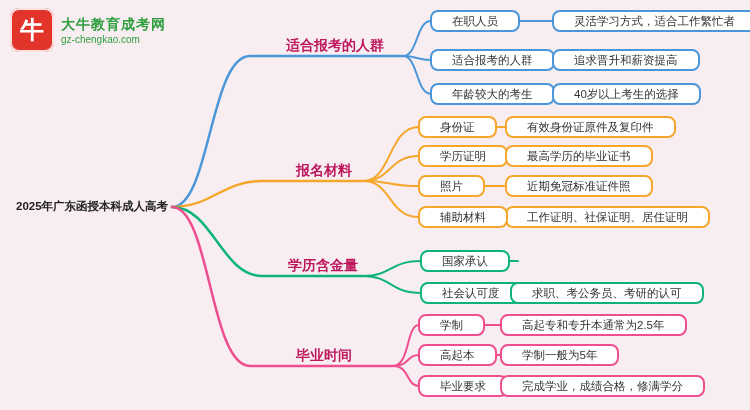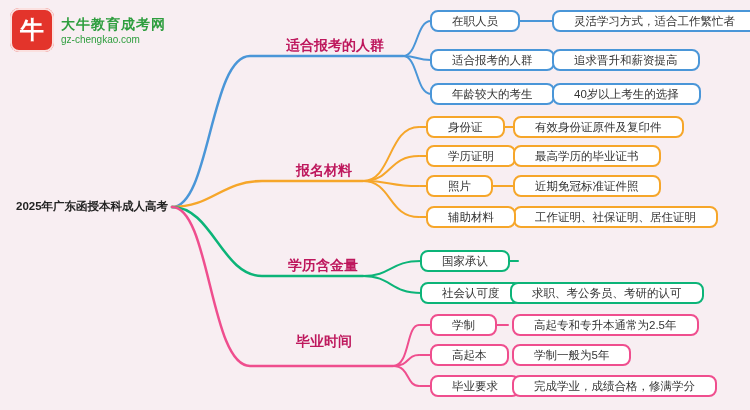--- a/index.html
+++ b/index.html
@@ -7,22 +7,22 @@
   .canvas{position:relative;width:750px;height:410px;background:var(--bg,#f8eef2);overflow:hidden;}
   svg.links{position:absolute;left:0;top:0;z-index:0;}
   svg.links path{fill:none;stroke-linecap:round;}
   .main-line{stroke-width:2.5;}
   .fan-line{stroke-width:2;}
   .conn-line{stroke-width:2;}
   .s0{stroke:var(--c0,#4a96d8);} .s1{stroke:var(--c1,#f6a62a);}
   .s2{stroke:var(--c2,#0cb478);} .s3{stroke:var(--c3,#ef4e8e);}
   .node{position:absolute;z-index:2;background:#fff;border:2px solid #999;border-radius:8px;
         padding:1px 20px;font-size:11.5px;line-height:16px;color:#333;white-space:nowrap;}
-  .b0{border-color:var(--c0,#4a96d8);} .b1{border-color:var(--c1,#f6a62a);margin-left:8px;}
-  .b2{border-color:var(--c2,#0cb478);} .b3{border-color:var(--c3,#ef4e8e);margin-left:12px;}
+  .b0{border-color:var(--c0,#4a96d8);} .b1{border-color:var(--c1,#f6a62a);}
+  .b2{border-color:var(--c2,#0cb478);} .b3{border-color:var(--c3,#ef4e8e);}
   .branch-label{position:absolute;z-index:2;font-size:14px;font-weight:700;color:#be185d;white-space:nowrap;}
   .root-label{position:absolute;left:16px;top:199px;z-index:2;font-size:11.5px;font-weight:700;color:#222;white-space:nowrap;}
   .logo{position:absolute;left:10px;top:8px;z-index:2;display:flex;align-items:center;gap:7px;}
   .logo-badge{width:44px;height:44px;background:var(--logo-red,#e3342b);border-radius:9px;
               display:flex;align-items:center;justify-content:center;
               box-shadow:inset 0 0 0 2px rgba(255,255,255,.85);}
   .logo-badge span{color:#fff;font-size:24px;font-weight:700;}
   .logo-brand{color:var(--logo-green,#2f9e3f);font-size:14px;font-weight:800;letter-spacing:1px;}
   .logo-domain{color:var(--logo-green,#2f9e3f);font-size:10px;margin-top:0;}
 </style>
@@ -74,21 +74,21 @@
       <div class="logo-brand">大牛教育成考网</div>
       <div class="logo-domain">gz-chengkao.com</div>
     </div>
   </div>
 
   <div class="root-label">2025年广东函授本科成人高考</div>
 
   <div class="branch-label" style="left:286px;top:37px">适合报考的人群</div>
   <div class="branch-label" style="left:296px;top:162px">报名材料</div>
   <div class="branch-label" style="left:288px;top:257px">学历含金量</div>
-  <div class="branch-label" style="left:296px;top:333px">毕业时间</div>
+  <div class="branch-label" style="left:296px;top:347px">毕业时间</div>
 
   <div class="node b0" style="left:430px;top:10px">在职人员</div>
   <div class="node b0" style="left:552px;top:10px">灵活学习方式，适合工作繁忙者</div>
   <div class="node b0" style="left:430px;top:49px">适合报考的人群</div>
   <div class="node b0" style="left:552px;top:49px">追求晋升和薪资提高</div>
   <div class="node b0" style="left:430px;top:83px">年龄较大的考生</div>
   <div class="node b0" style="left:552px;top:83px">40岁以上考生的选择</div>
 
   <div class="node b1" style="left:418px;top:116px">身份证</div>
   <div class="node b1" style="left:505px;top:116px">有效身份证原件及复印件</div>

